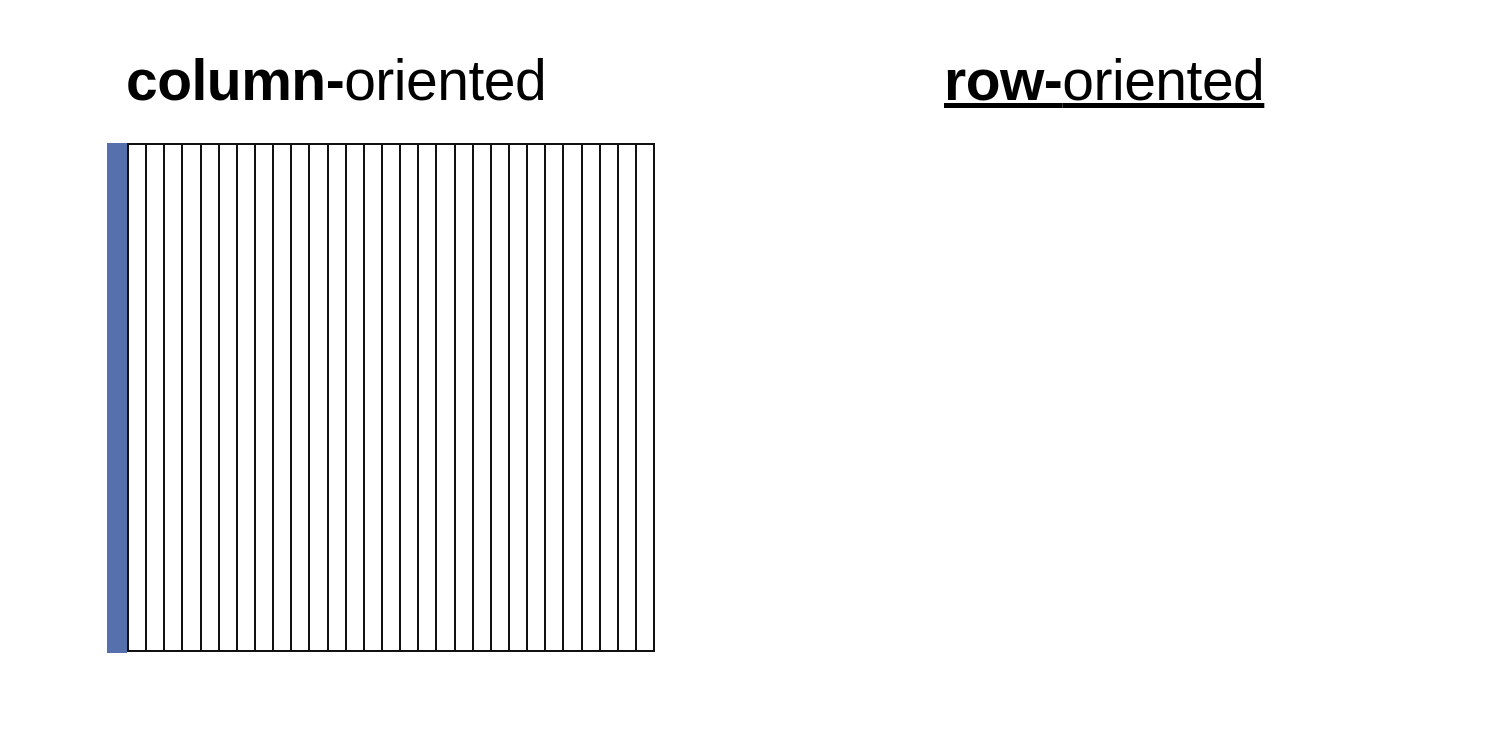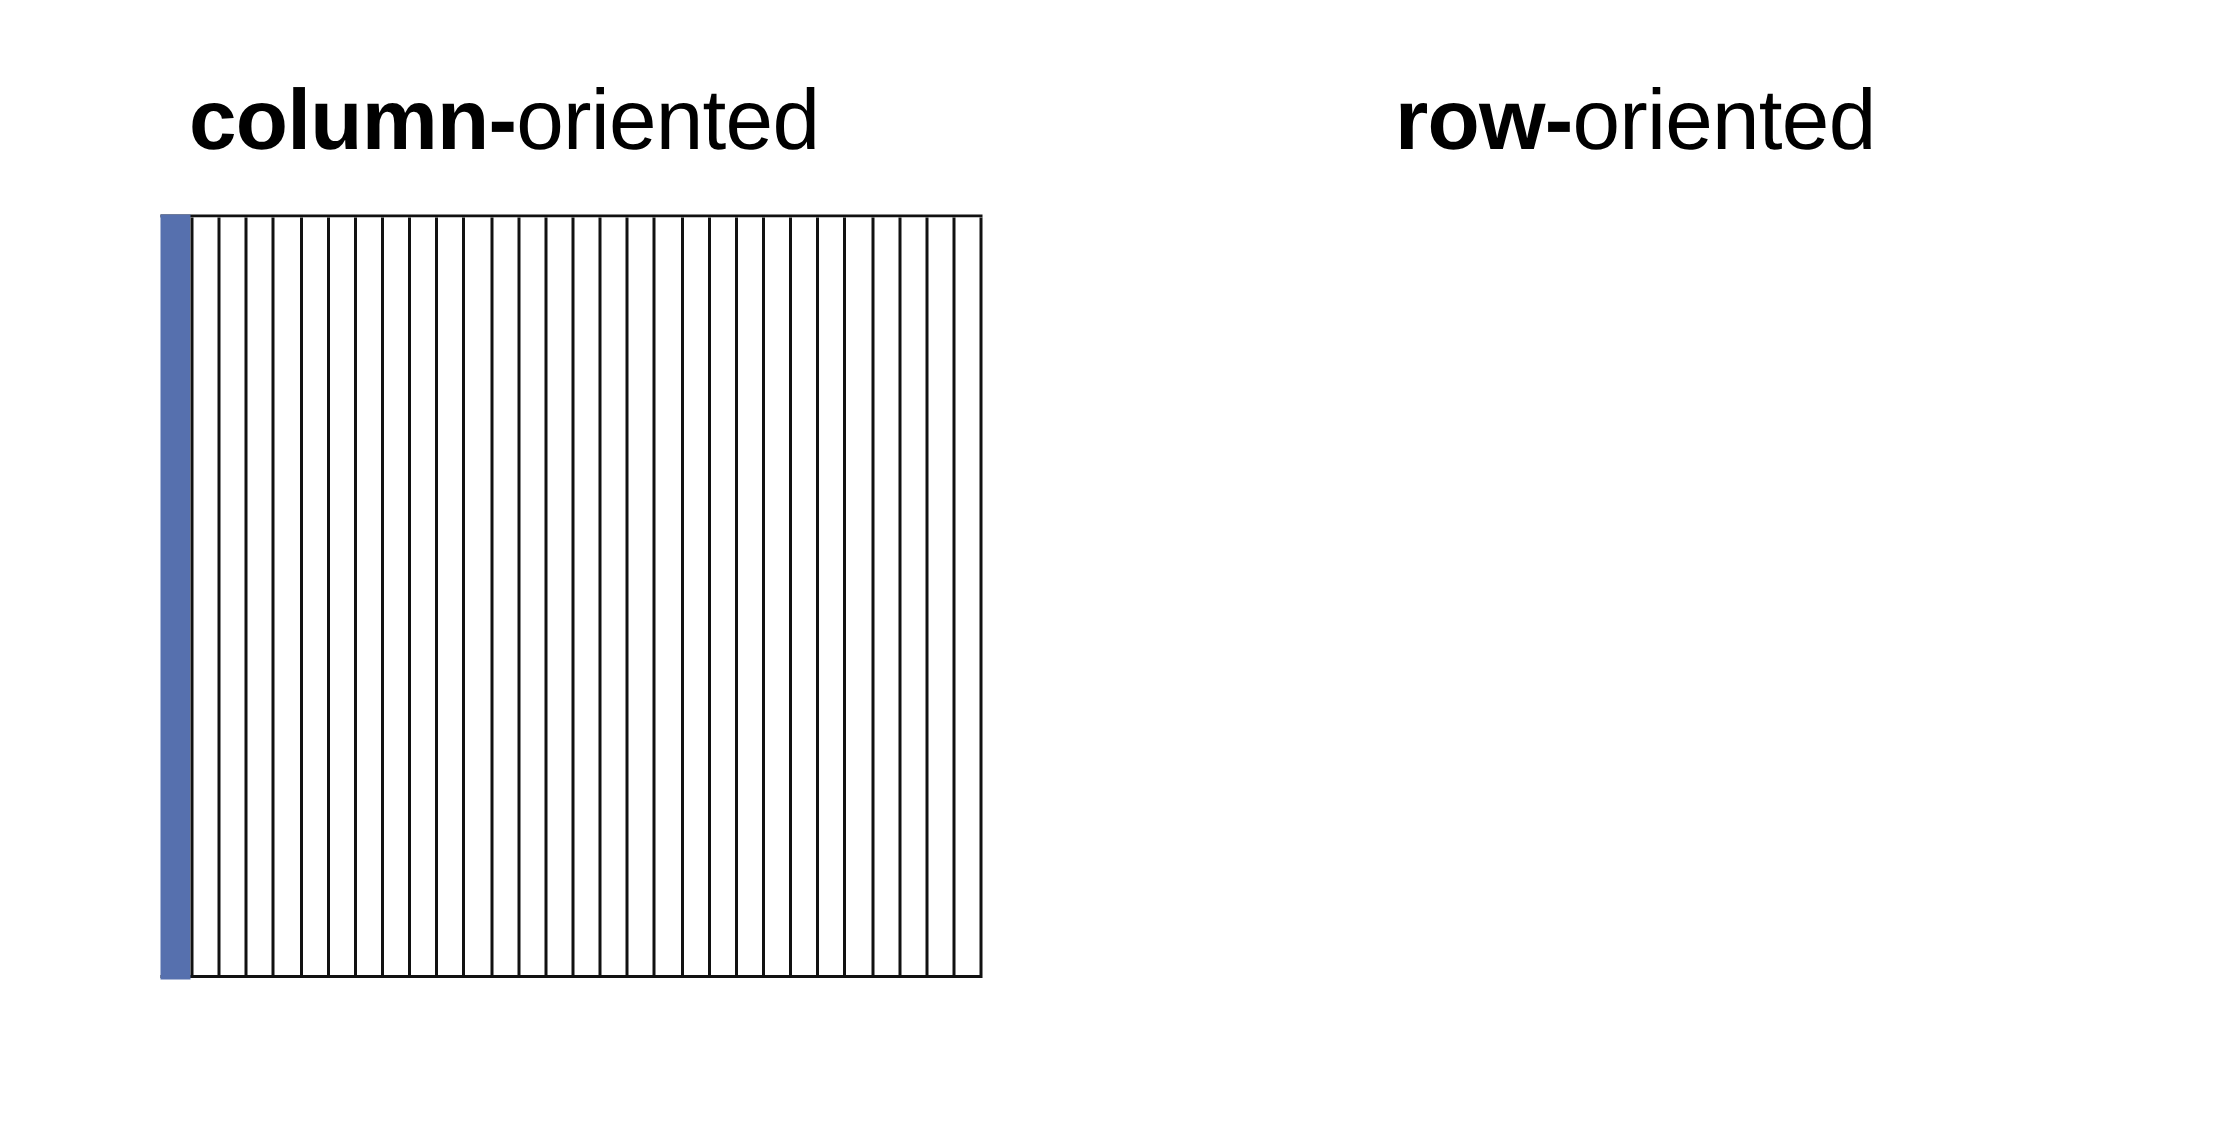--- a/index.html
+++ b/index.html
@@ -35,21 +35,21 @@
   .panel-title {
     position: absolute;
     top: 52px;
     font-size: 57px;
     line-height: 1.0;
     color: #000000;
     white-space: nowrap;
     letter-spacing: -0.5px;
   }
   #panel-column .panel-title { left: 126px; }
-  #panel-row    .panel-title { left: 170px; }
+  #panel-row    .panel-title { left: 184px; text-decoration: underline; }
 
   .t-bold    { font-weight: 700; }
   .t-regular { font-weight: 400; }
 
   
   .grid-frame {
     position: absolute;
     top: 143px;
     height: 509px;
     background: #ffffff;

